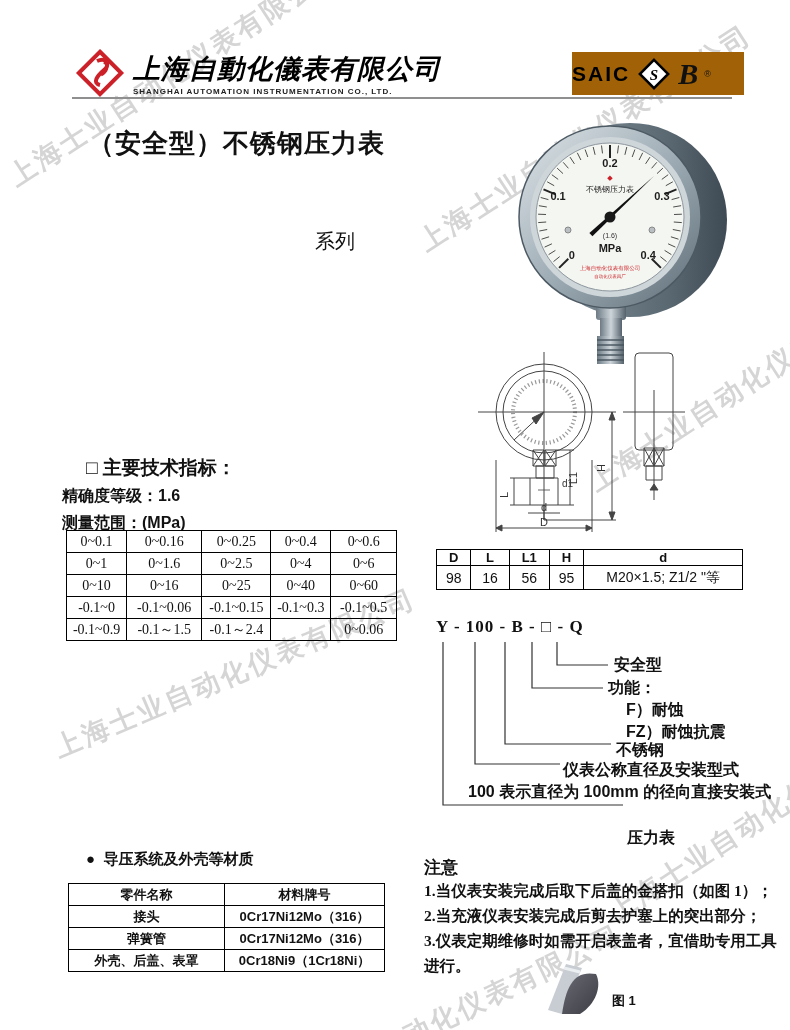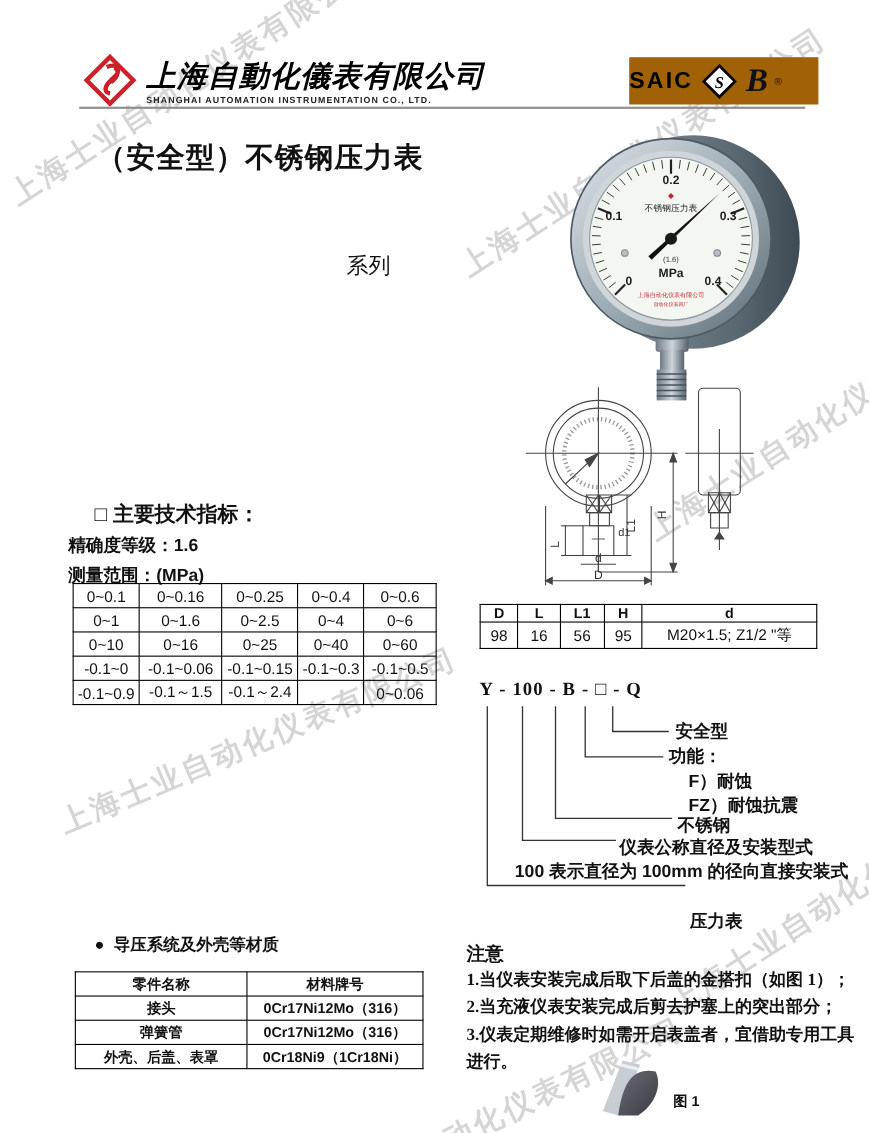--- a/index.html
+++ b/index.html
@@ -19,21 +19,21 @@
   .blogo{font-family:"Liberation Serif",serif;font-style:italic;font-weight:bold;font-size:30px;}
   
   .title{font-size:26px;font-weight:bold;letter-spacing:1px;}
   .models{font-size:16px;line-height:22px;letter-spacing:1px;}
   .series{font-size:20px;}
   .intro{width:358px;font-size:17.5px;line-height:25.8px;text-align:justify;text-indent:2em;}
   .sechead{font-size:19px;font-weight:bold;}
   .specline{font-size:16px;font-weight:bold;}
   table{border-collapse:collapse;}
   td,th{border:1px solid #000;text-align:center;padding:0;}
-  .rtable{font-family:Liberation Sans, sans-serif;font-size:14px;}
+  .rtable{font-family:Liberation Serif, serif;font-size:14px;}
   .rtable td{height:21px;}
   .envline{font-size:16px;font-weight:bold;line-height:25.5px;white-space:pre;}
   .red{color:#e23a1e;}
   .bullet{font-size:15px;font-weight:bold;}
   .mtable{font-size:13px;font-weight:600;}
   .mtable td{height:21px;}
   .dtable{font-size:14px;}
   .dtable .hd td{height:14px;font-weight:bold;font-size:13px;}
   .dtable .vl td{height:23px;}
   .mcode{font-family:"Liberation Serif",serif;font-size:17px;letter-spacing:1px;}

